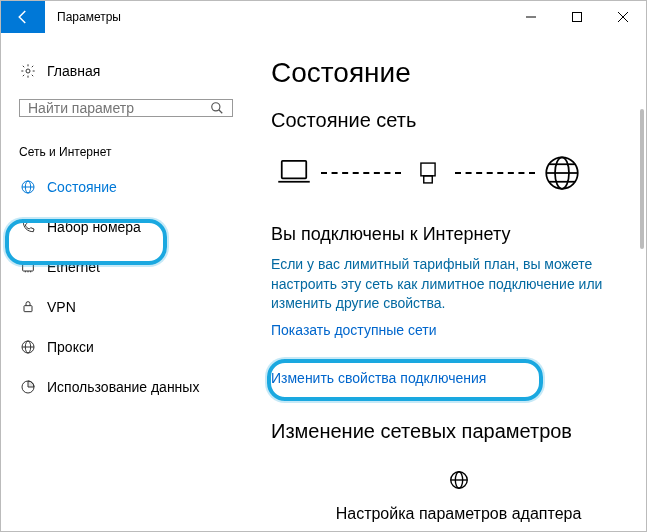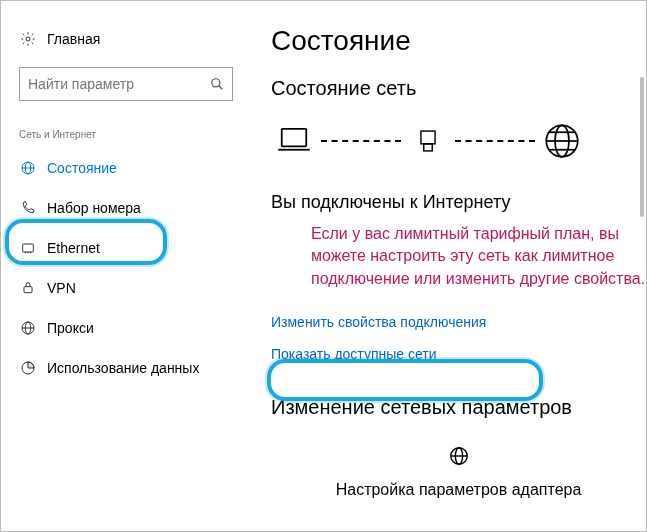--- a/index.html
+++ b/index.html
@@ -10,47 +10,72 @@
   .title { flex: 0 0 auto; padding-left: 12px; display: flex; align-items: center; font-size: 12px; color: #000; }
   .spacer { flex: 1; }
   .winbtn { width: 46px; display: flex; align-items: center; justify-content: center; color: #222; }
   .winbtn svg { width: 10px; height: 10px; }
   .body { flex: 1; display: flex; overflow: hidden; position: relative; }
   .sidebar { width: 250px; padding: 18px 0 0 0; display: flex; flex-direction: column; }
   .side-row { display: flex; align-items: center; height: 40px; padding-left: 18px; font-size: 14px; color: #000; gap: 10px; }
   .side-row .icon { width: 18px; display: flex; align-items: center; justify-content: center; color: #333; }
   .side-row.active { color: #0078d7; }
   .side-row.active .icon { color: #0078d7; }
-  .searchbox { margin: 8px 18px 18px 18px; height: 34px; border: 1px solid #999; display: flex; align-items: center; padding: 0 8px; background: #fff; }
+  .searchbox { margin: 8px 18px 18px 18px; height: 18px; border: 1px solid #999; display: flex; align-items: center; padding: 0 8px; background: #fff; }
   .searchbox input { flex: 1; border: none; outline: none; font-size: 14px; background: transparent; }
   .searchbox .icon { color: #555; }
-  .groupheader { padding: 10px 0 8px 18px; font-size: 10px; color: #737373; }
+  .groupheader { padding: 10px 0 8px 18px; font-size: 12px; color: #000000; }
   .main { flex: 1; padding: 24px 0 0 20px; overflow: hidden; position: relative; }
   .main h1 { font-size: 28px; font-weight: 400; margin-bottom: 20px; }
   .main h2 { font-size: 20px; font-weight: 400; margin-bottom: 18px; }
   .main h2.tight { margin-top: 26px; margin-bottom: 20px; }
   .netdiagram { display: flex; align-items: center; gap: 4px; margin: 6px 0 28px 0; }
   .netdiagram .node { width: 46px; height: 46px; display: flex; align-items: center; justify-content: center; }
   .netdiagram .dashline { flex: 0 0 80px; border-top: 2px dashed #000; height: 0; }
   .status-title { font-size: 18px; font-weight: 400; margin-bottom: 10px; }
-  .status-desc { font-size: 16px; color: #be185d; line-height: 1.4; max-width: 340px; overflow: hidden; margin-left: 40px; }
+  .status-desc { font-size: 14px; color: #0369a1; line-height: 1.4; max-width: 340px; overflow: hidden; }
   .link { color: #0066cc; font-size: 14px; padding: 8px 0; cursor: pointer; }
   .adapter-row { display: flex; align-items: center; gap: 14px; padding-top: 6px; flex-direction: column; }
   .adapter-row .icon { width: 22px; display:flex; }
   .scrollbar { position: absolute; right: 2px; top: 76px; width: 4px; height: 140px; background: #bcbcbc; border-radius: 2px; }
   .annot { position: absolute; border: 4px solid #1aa8e0; border-radius: 18px; pointer-events: none; box-shadow: 0 0 0 2px rgba(26,168,224,0.25); }
   .annot.a1 { left: 4px; top: 218px; width: 162px; height: 46px; }
   .annot.a2 { left: 266px; top: 358px; width: 276px; height: 42px; }
   svg { display: block; }
 </style>
 </head>
 <body>
 
 <div class="window">
 
+  <div class="titlebar">
+    <div class="back-btn">
+      <svg viewBox="0 0 24 24" width="18" height="18" fill="none" stroke="currentColor" stroke-width="2">
+          <path d="M15 4 L7 12 L15 20"></path>
+        </svg>
+    </div>
+    <div class="title">Параметры</div>
+    <div class="spacer"></div>
+    <div class="winbtn">
+      <svg viewBox="0 0 10 10">
+          <line x1="0" y1="5" x2="10" y2="5" stroke="#000" stroke-width="1"></line>
+        </svg>
+    </div>
+    <div class="winbtn">
+      <svg viewBox="0 0 10 10">
+          <rect x="0.5" y="0.5" width="9" height="9" fill="none" stroke="#000" stroke-width="1"></rect>
+        </svg>
+    </div>
+    <div class="winbtn">
+      <svg viewBox="0 0 10 10">
+          <line x1="0" y1="0" x2="10" y2="10" stroke="#000" stroke-width="1"></line>
+          <line x1="10" y1="0" x2="0" y2="10" stroke="#000" stroke-width="1"></line>
+        </svg>
+    </div>
+  </div>
 
   <div class="body">
     <div class="sidebar">
 
       <div class="side-row">
         <span class="icon">
           <svg width="16" height="16" viewBox="0 0 24 24" fill="none" stroke="currentColor" stroke-width="1.5">
               <circle cx="12" cy="12" r="3"></circle>
               <path d="M12 2v3M12 19v3M4.2 4.2l2.1 2.1M17.7 17.7l2.1 2.1M2 12h3M19 12h3M4.2 19.8l2.1-2.1M17.7 6.3l2.1-2.1"></path>
             </svg>
@@ -160,22 +185,22 @@
               <line x1="6" y1="24" x2="42" y2="24"></line>
               <line x1="9" y1="14" x2="39" y2="14"></line>
               <line x1="9" y1="34" x2="39" y2="34"></line>
             </svg>
         </div>
       </div>
 
       <div class="status-title">Вы подключены к Интернету</div>
       <div class="status-desc">Если у вас лимитный тарифный план, вы можете настроить эту сеть как лимитное подключение или изменить другие свойства.</div>
 
+      <div class="link">Показать доступные сети</div>
       <div class="link" style="margin-top:16px">Изменить свойства подключения</div>
-      <div class="link">Показать доступные сети</div>
 
       <h2 class="tight">Изменение сетевых параметров</h2>
 
       <div class="adapter-row">
         <span class="icon">
           <svg width="22" height="22" viewBox="0 0 24 24" fill="none" stroke="#000" stroke-width="1.5">
               <circle cx="12" cy="12" r="9"></circle>
               <ellipse cx="12" cy="12" rx="4" ry="9"></ellipse>
               <line x1="3" y1="12" x2="21" y2="12"></line>
             </svg>

